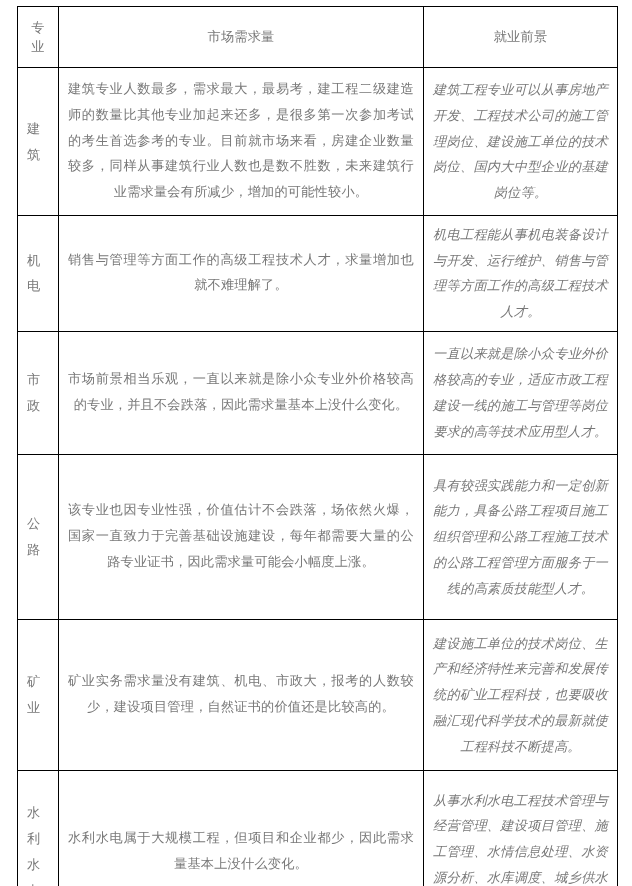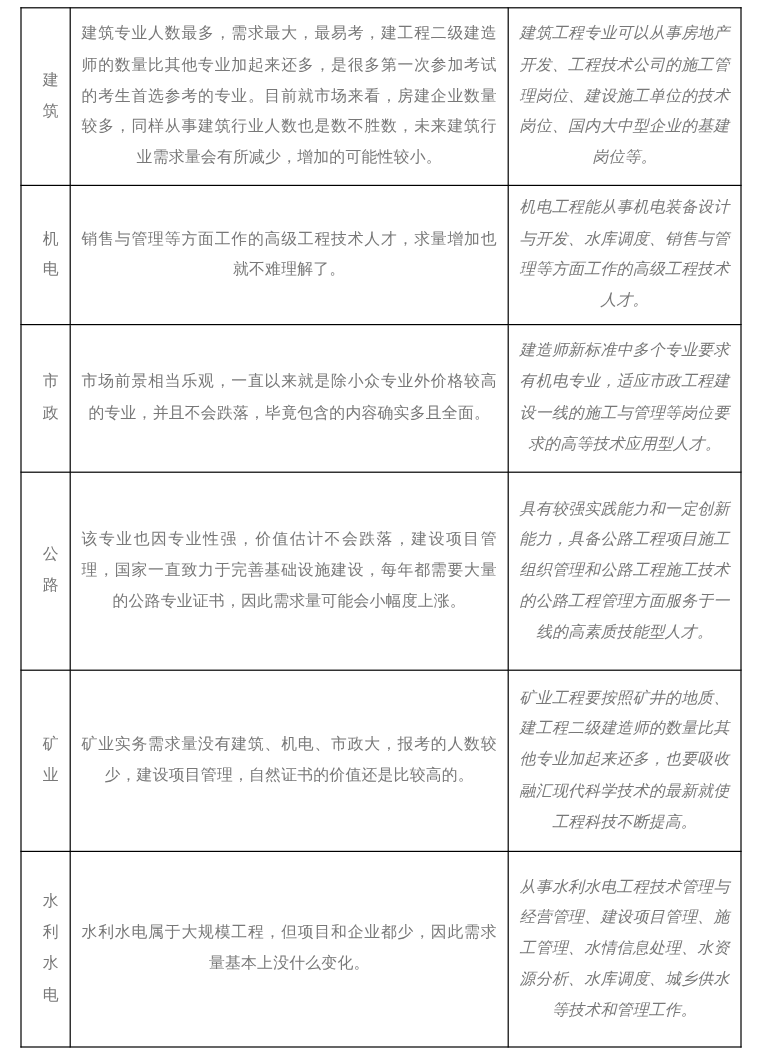--- a/index.html
+++ b/index.html
@@ -57,21 +57,21 @@
     display: block;
     line-height: 1.45;
   }
   .hdr-center {
     text-align: center;
     vertical-align: middle;
   }
 
   
   td.major-cell {
-    text-align: right;
+    text-align: left;
     vertical-align: middle;
     padding: 4px 2px;
     white-space: normal;
     word-break: break-all;
     line-height: 1.62;
   }
 
   
   td.demand-cell {
     text-align: justify;
@@ -107,49 +107,56 @@
 
 <div class="page">
   <div class="table-wrap">
     <table class="spec-table">
       <colgroup>
         <col class="c-major">
         <col class="c-demand">
         <col class="c-outlook">
       </colgroup>
       <tbody>
+        <tr class="r-head">
+          <td class="hdr-major">
+            <span class="vtext">专业</span>
+          </td>
+          <td class="hdr-center">市场需求量</td>
+          <td class="hdr-center">就业前景</td>
+        </tr>
 
         <tr class="r-0">
           <td class="major-cell">建筑</td>
           <td class="demand-cell">建筑专业人数最多，需求最大，最易考，建工程二级建造师的数量比其他专业加起来还多，是很多第一次参加考试的考生首选参考的专业。目前就市场来看，房建企业数量较多，同样从事建筑行业人数也是数不胜数，未来建筑行业需求量会有所减少，增加的可能性较小。</td>
           <td class="outlook-cell">建筑工程专业可以从事房地产开发、工程技术公司的施工管理岗位、建设施工单位的技术岗位、国内大中型企业的基建岗位等。</td>
         </tr>
 
         <tr class="r-1">
           <td class="major-cell">机电</td>
           <td class="demand-cell">销售与管理等方面工作的高级工程技术人才，求量增加也就不难理解了。</td>
-          <td class="outlook-cell">机电工程能从事机电装备设计与开发、水库调度、销售与管理等方面工作的高级工程技术人才。</td>
+          <td class="outlook-cell">机电工程能从事机电装备设计与开发、运行维护、销售与管理等方面工作的高级工程技术人才。</td>
         </tr>
 
         <tr class="r-2">
           <td class="major-cell">市政</td>
-          <td class="demand-cell">市场前景相当乐观，一直以来就是除小众专业外价格较高的专业，并且不会跌落，毕竟包含的内容确实多且全面。</td>
-          <td class="outlook-cell">建造师新标准中多个专业要求有机电专业，适应市政工程建设一线的施工与管理等岗位要求的高等技术应用型人才。</td>
+          <td class="demand-cell">市场前景相当乐观，一直以来就是除小众专业外价格较高的专业，并且不会跌落，因此需求量基本上没什么变化。</td>
+          <td class="outlook-cell">一直以来就是除小众专业外价格较高的专业，适应市政工程建设一线的施工与管理等岗位要求的高等技术应用型人才。</td>
         </tr>
 
         <tr class="r-3">
           <td class="major-cell">公路</td>
-          <td class="demand-cell">该专业也因专业性强，价值估计不会跌落，建设项目管理，国家一直致力于完善基础设施建设，每年都需要大量的公路专业证书，因此需求量可能会小幅度上涨。</td>
+          <td class="demand-cell">该专业也因专业性强，价值估计不会跌落，场依然火爆，国家一直致力于完善基础设施建设，每年都需要大量的公路专业证书，因此需求量可能会小幅度上涨。</td>
           <td class="outlook-cell">具有较强实践能力和一定创新能力，具备公路工程项目施工组织管理和公路工程施工技术的公路工程管理方面服务于一线的高素质技能型人才。</td>
         </tr>
 
         <tr class="r-4">
           <td class="major-cell">矿业</td>
           <td class="demand-cell">矿业实务需求量没有建筑、机电、市政大，报考的人数较少，建设项目管理，自然证书的价值还是比较高的。</td>
-          <td class="outlook-cell">矿业工程要按照矿井的地质、建工程二级建造师的数量比其他专业加起来还多，也要吸收融汇现代科学技术的最新就使工程科技不断提高。</td>
+          <td class="outlook-cell">建设施工单位的技术岗位、生产和经济特性来完善和发展传统的矿业工程科技，也要吸收融汇现代科学技术的最新就使工程科技不断提高。</td>
         </tr>
 
         <tr class="r-5">
           <td class="major-cell">水利水电</td>
           <td class="demand-cell">水利水电属于大规模工程，但项目和企业都少，因此需求量基本上没什么变化。</td>
           <td class="outlook-cell">从事水利水电工程技术管理与经营管理、建设项目管理、施工管理、水情信息处理、水资源分析、水库调度、城乡供水等技术和管理工作。</td>
         </tr>
       </tbody>
     </table>
   </div>

